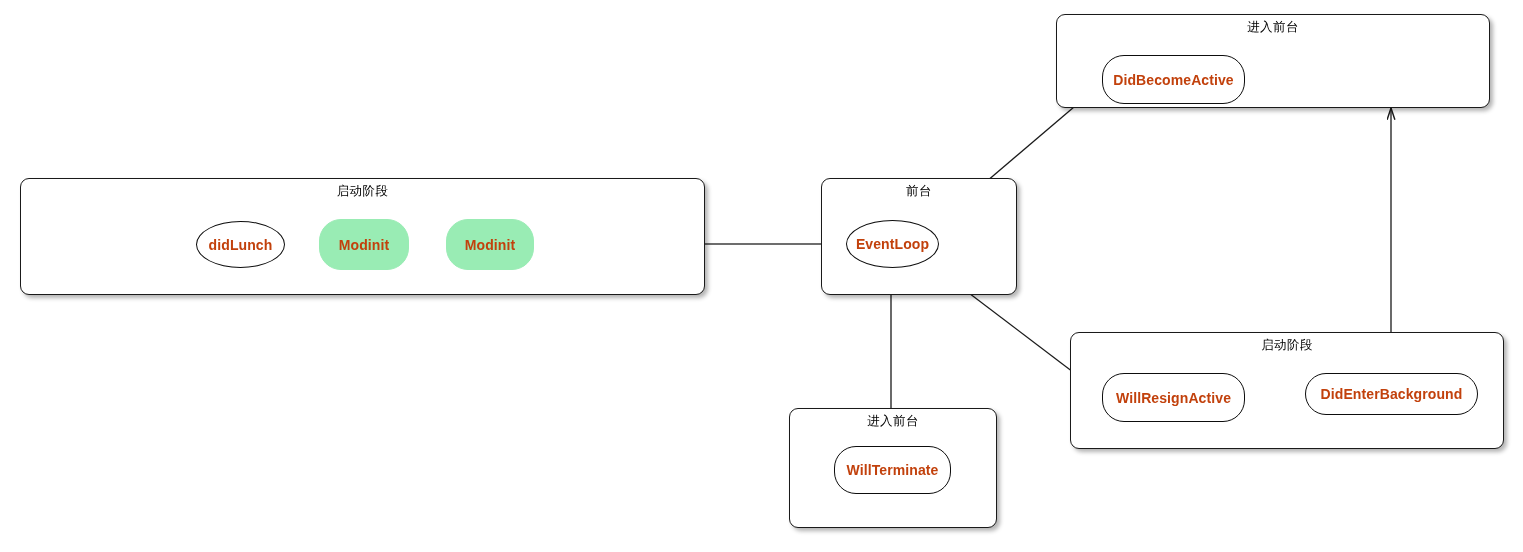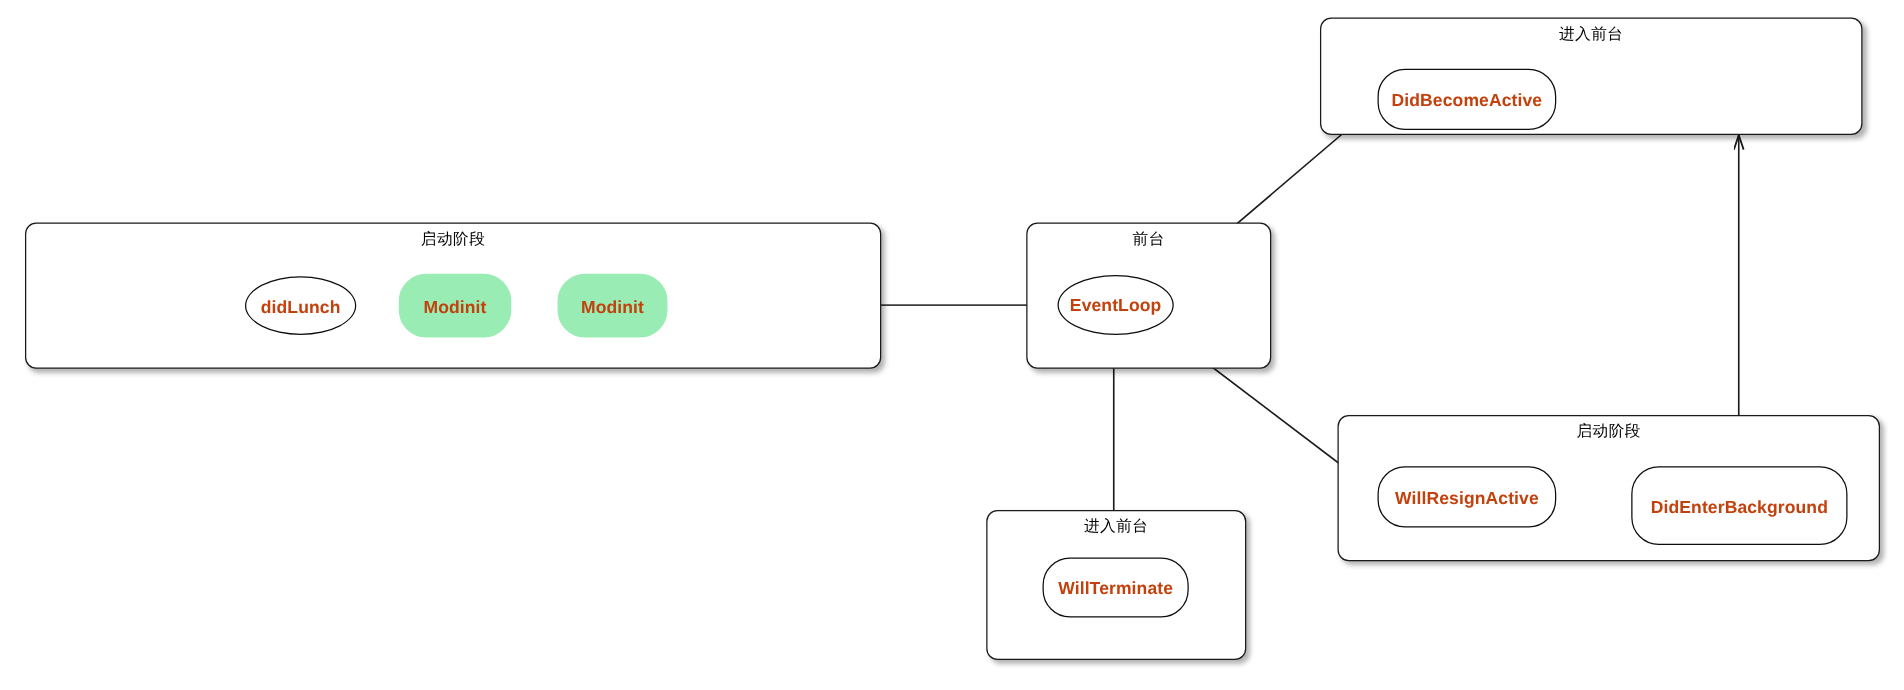--- a/index.html
+++ b/index.html
@@ -131,17 +131,17 @@
   <div class="node rounded green" style="left:446px; top:219px; width:88px; height:51px;">Modinit</div>
 
 
   <div class="node stadium" style="left:846px; top:220px; width:93px; height:48px;">EventLoop</div>
 
   <div class="node rounded" style="left:1102px; top:55px; width:143px; height:49px;">DidBecomeActive</div>
 
 
   <div class="node rounded" style="left:1102px; top:373px; width:143px; height:49px;">WillResignActive</div>
 
-  <div class="node rounded" style="left:1305px; top:373px; width:173px; height:63px;">DidEnterBackground</div>
+  <div class="node rounded" style="left:1305px; top:373px; width:173px; height:42px;">DidEnterBackground</div>
 
   <div class="node rounded" style="left:834px; top:446px; width:117px; height:48px;">WillTerminate</div>
 
 </div>
 
 </body></html>

